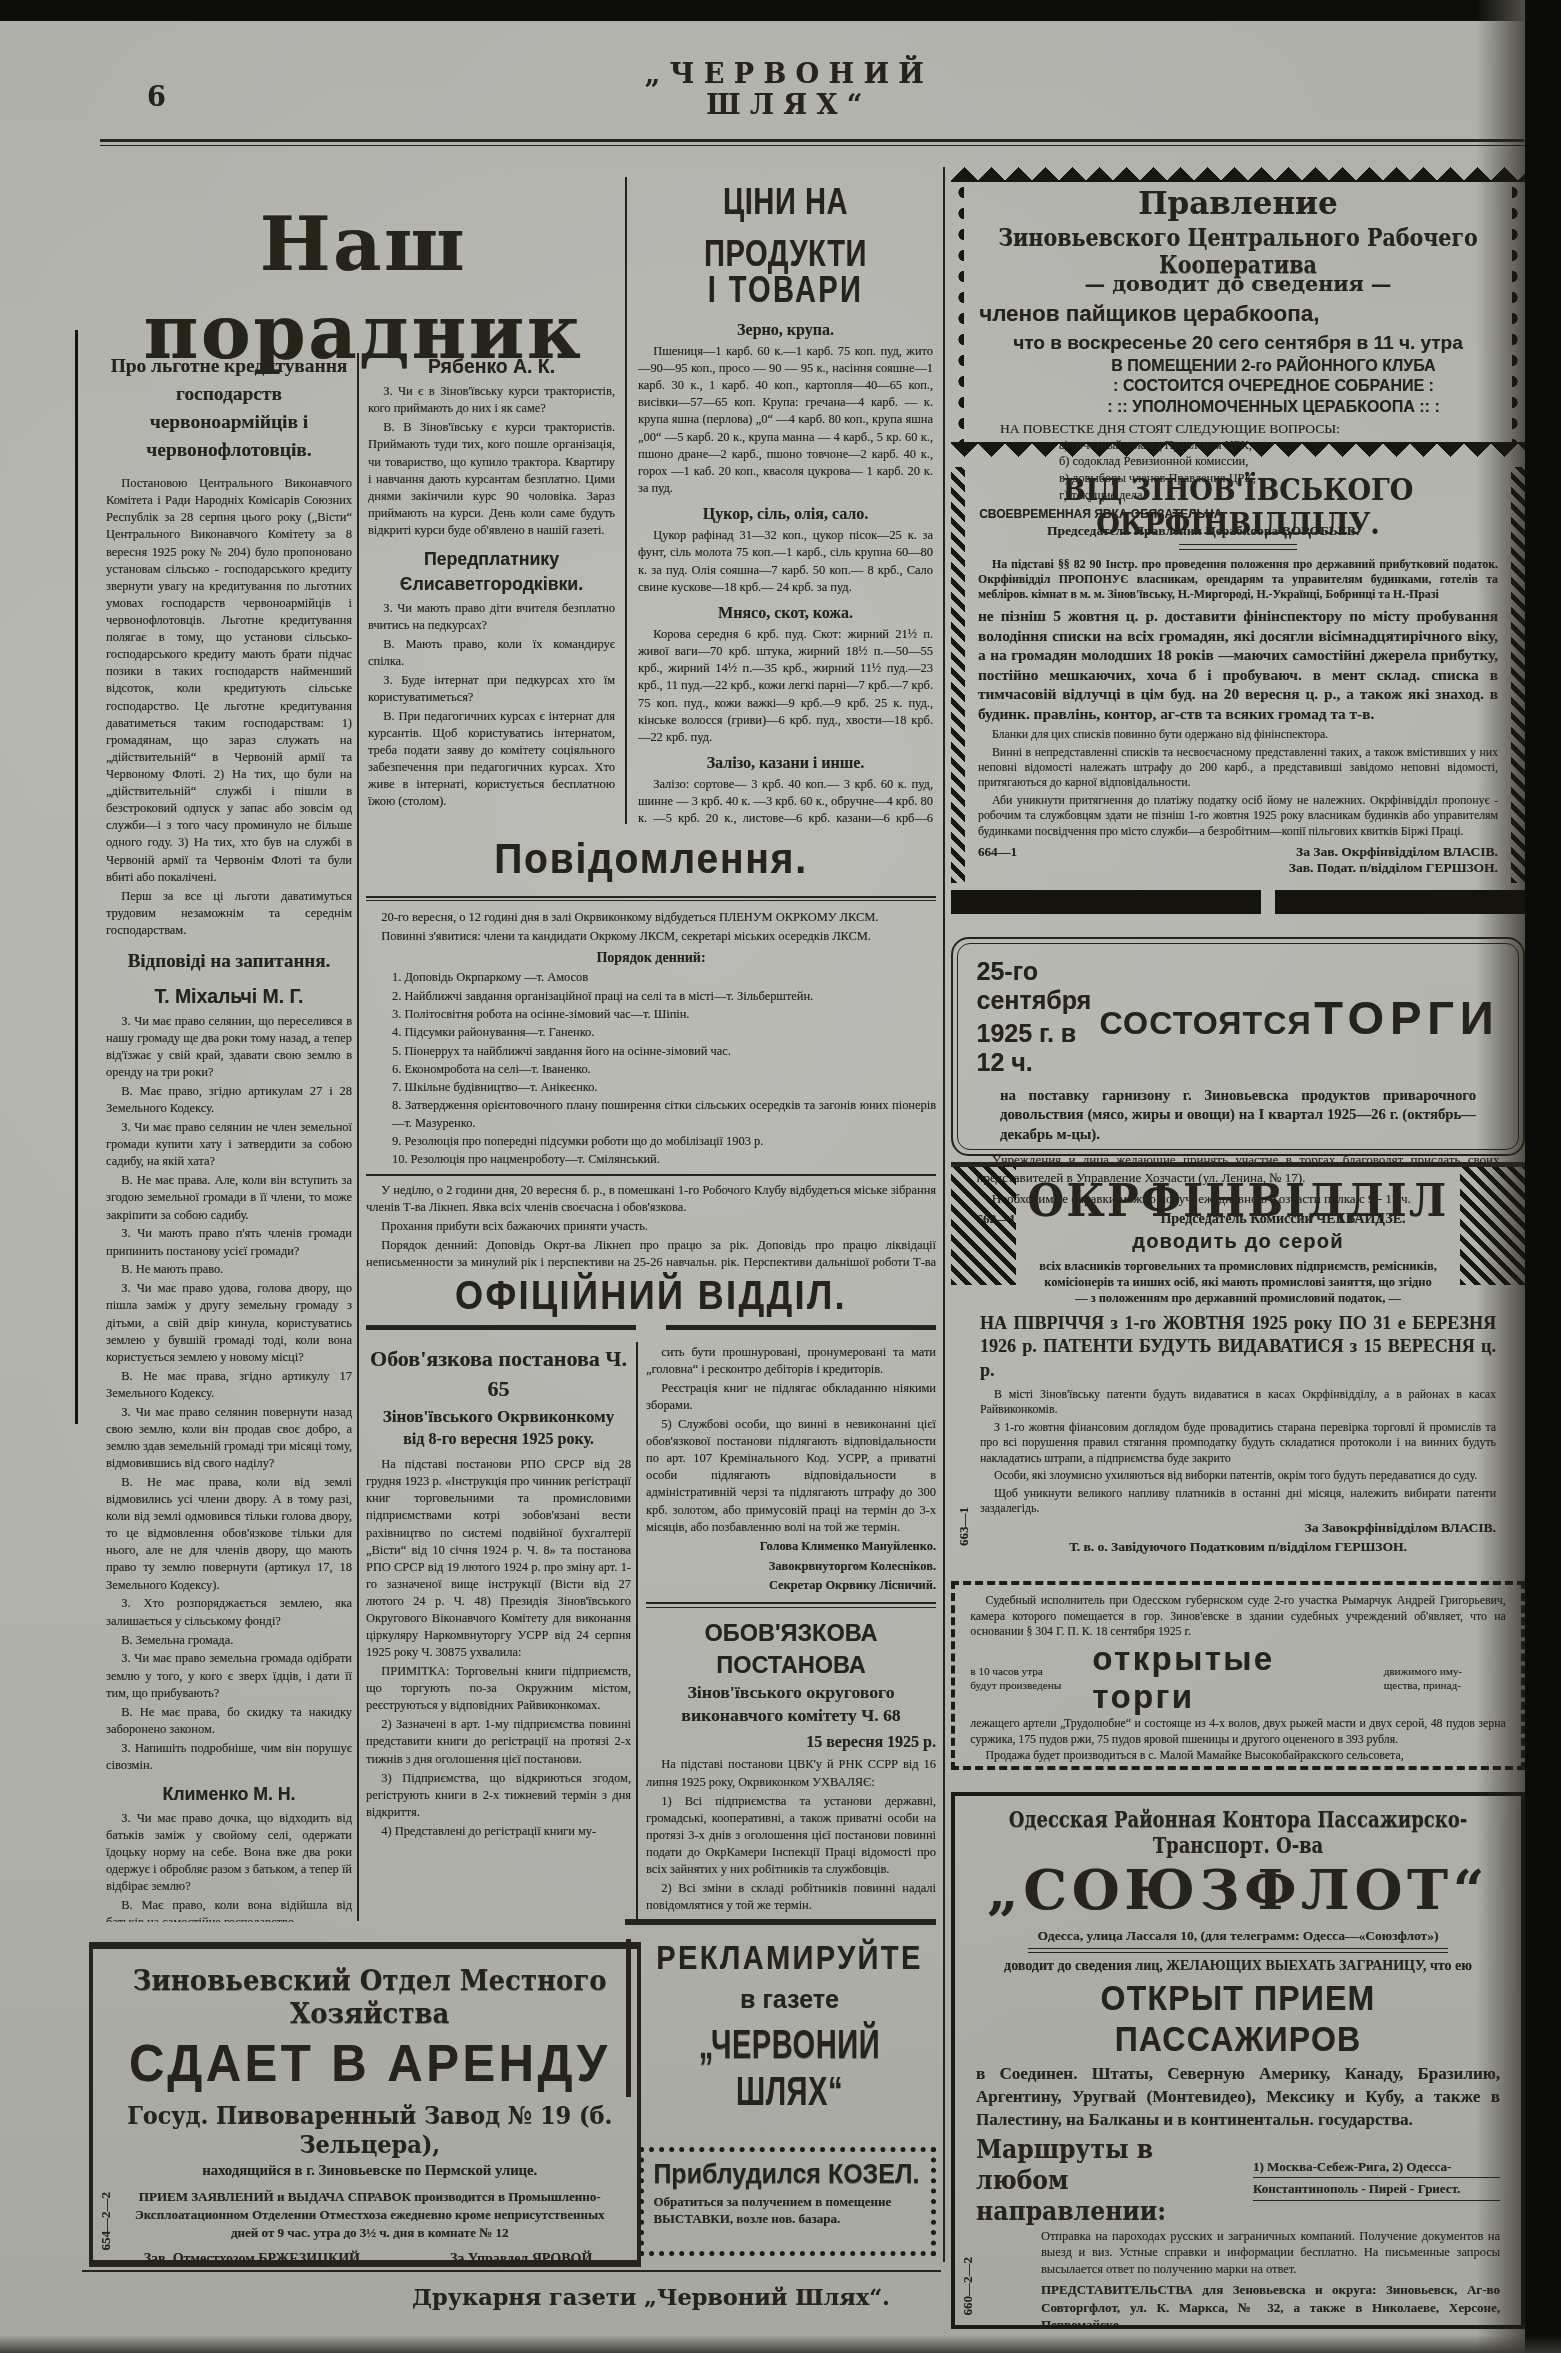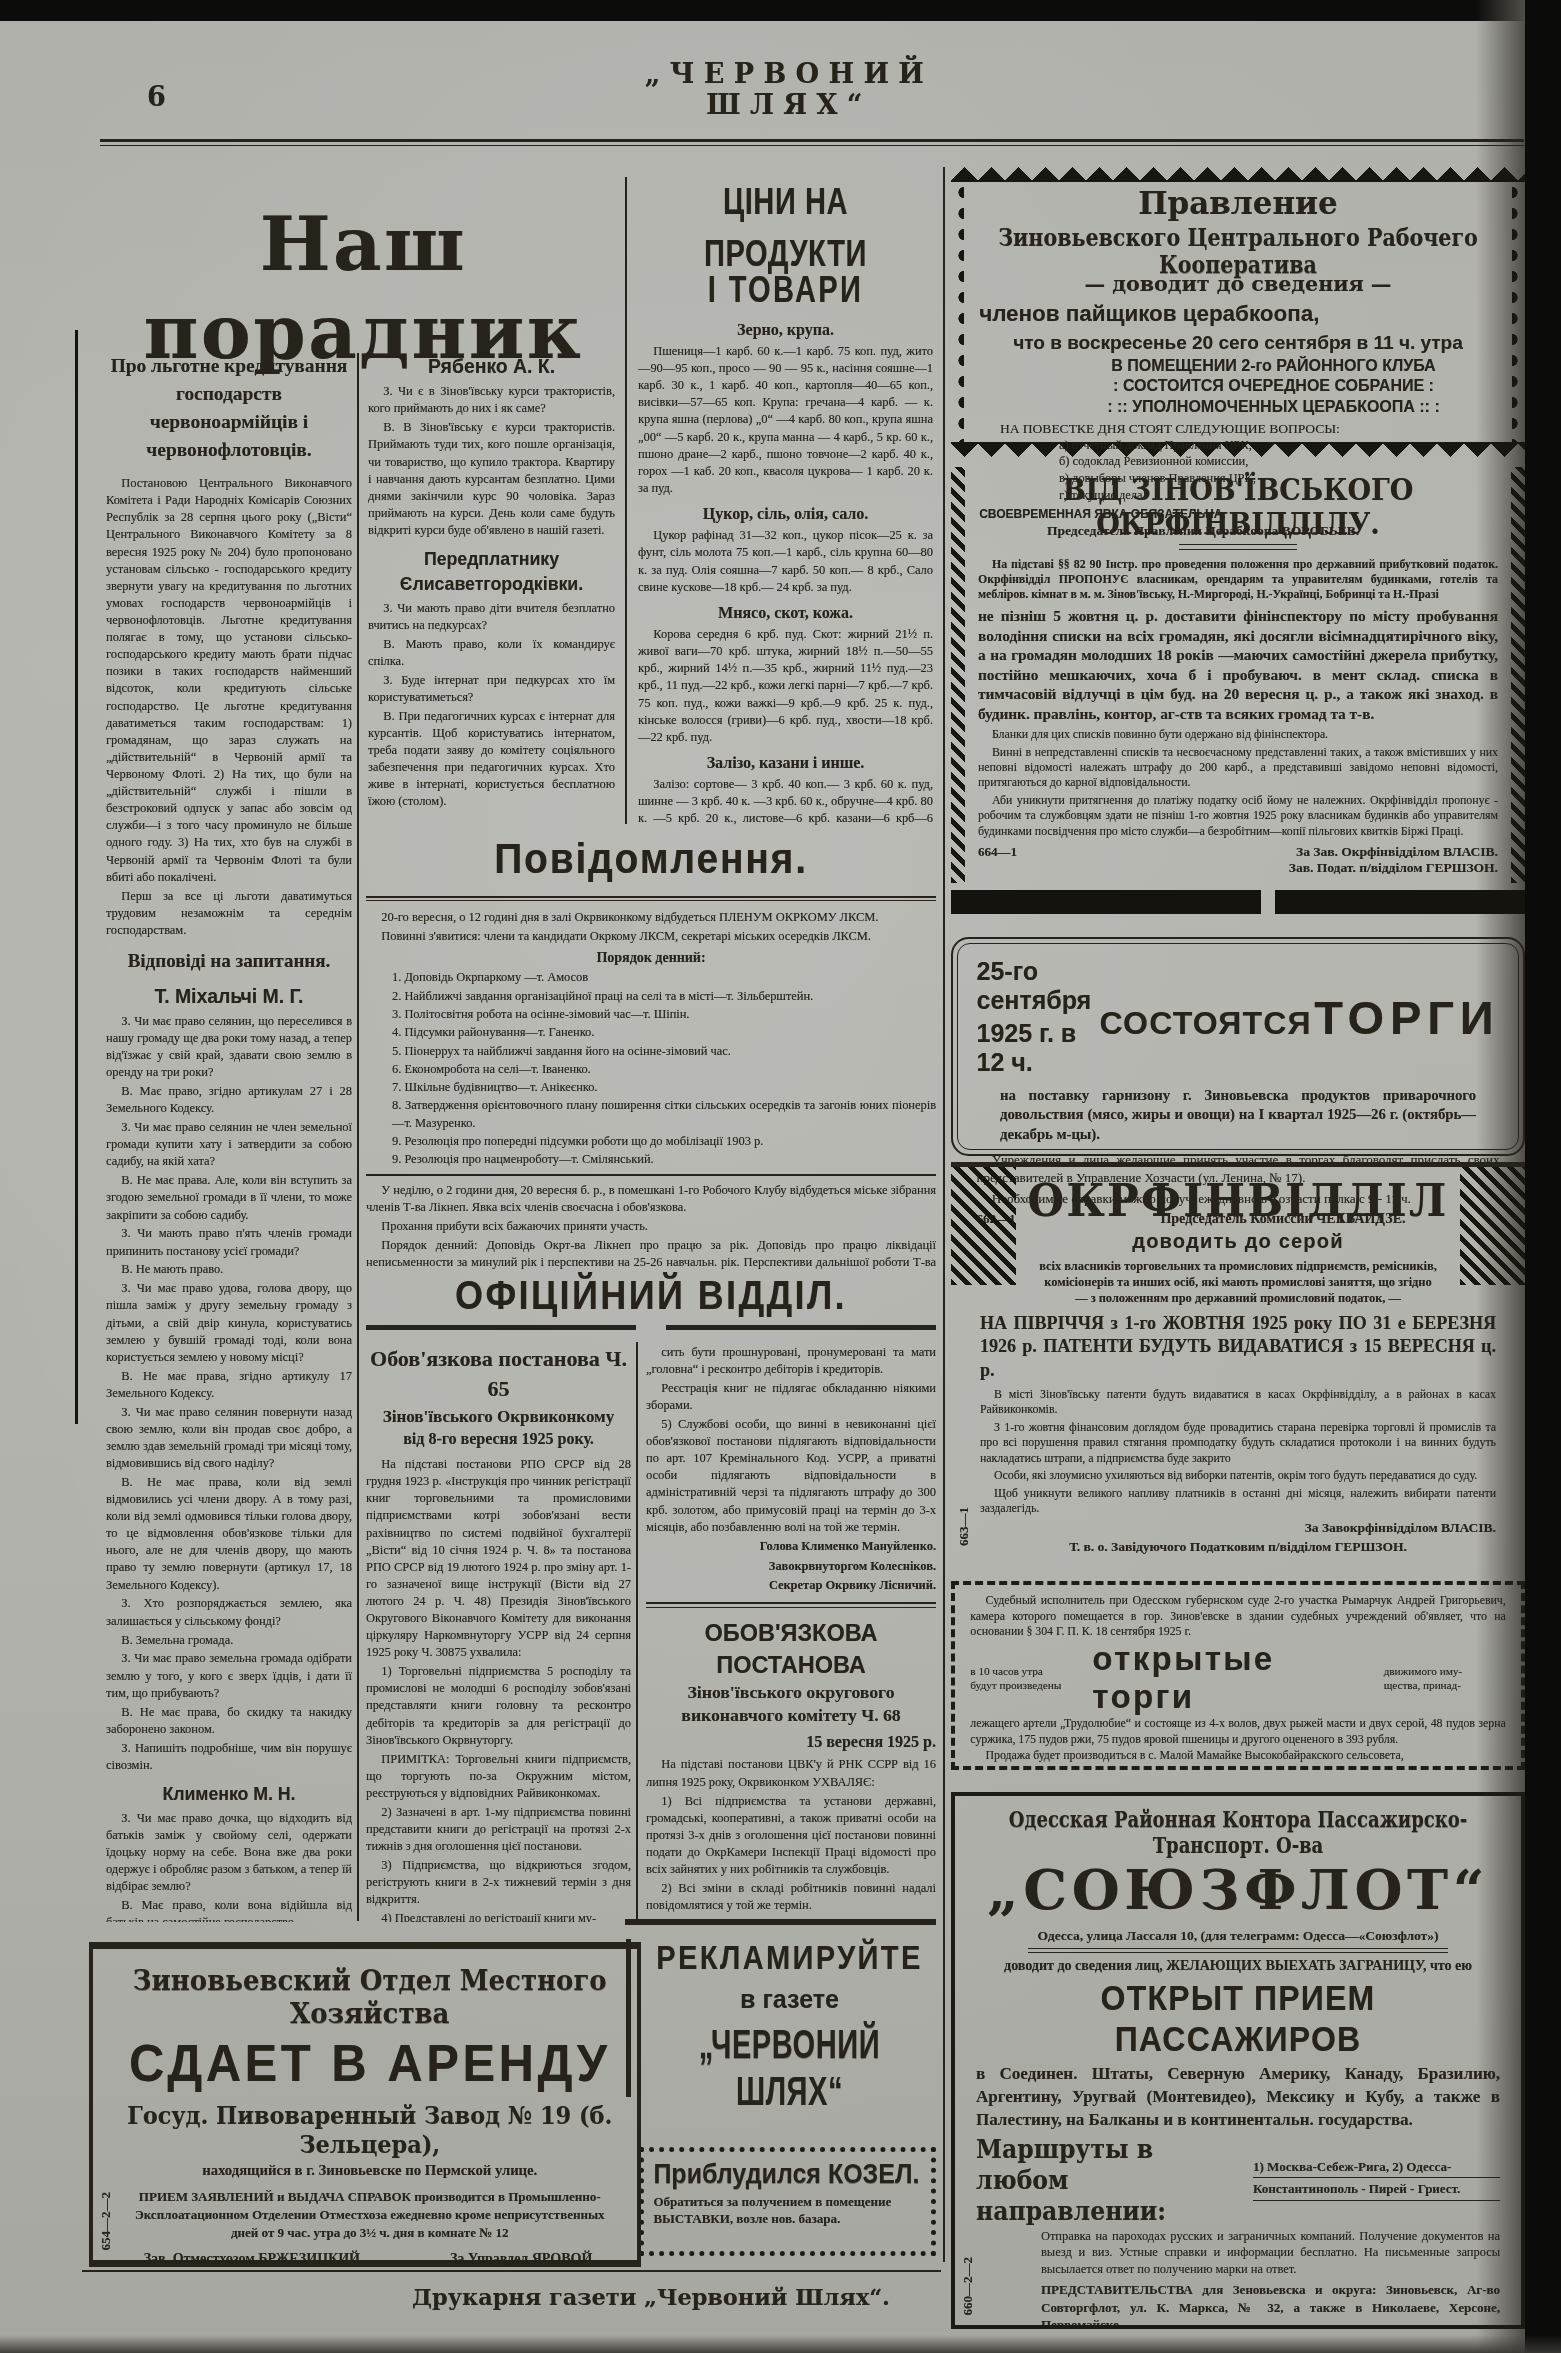--- a/index.html
+++ b/index.html
@@ -129,41 +129,40 @@
     <div>
         <p class="item">1. Доповідь Окрпаркому —т. Амосов</p>
         <p class="item">2. Найближчі завдання організаційної праці на селі та в місті—т. Зільберштейн.</p>
         <p class="item">3. Політосвітня робота на осінне-зімовий час—т. Шіпін.</p>
         <p class="item">4. Підсумки районування—т. Ганенко.</p>
         <p class="item">5. Піонеррух та найближчі завдання його на осінне-зімовий час.</p>
         <p class="item">6. Економробота на селі—т. Іваненко.</p>
         <p class="item">7. Шкільне будівництво—т. Анікеєнко.</p>
         <p class="item">8. Затвердження орієнтовочного плану поширення сітки сільських осередків та загонів юних піонерів—т. Мазуренко.</p>
         <p class="item">9. Резолюція про попередні підсумки роботи що до мобілізації 1903 р.</p>
-        <p class="item">9. Резолюція про нацменроботу—т. Смілянський.</p>
+        <p class="item">10. Резолюція про нацменроботу—т. Смілянський.</p>
       </div>
     <div class="hr1"></div>
     <p class="para">У неділю, о 2 години дня, 20 вересня б. р., в помешкані 1-го Робочого Клубу відбудеться міське зібрання членів Т-ва Лікнеп. Явка всіх членів своєчасна і обов'язкова.</p>
     <p class="para">Прохання прибути всіх бажаючих приняти участь.</p>
     <p class="para">Порядок денний: Доповідь Окрт-ва Лікнеп про працю за рік. Доповідь про працю ліквідації неписьменности за минулий рік і перспективи на 25-26 навчальн. рік. Перспективи дальнішої роботи Т-ва Лікнеп. Вибори правління. Вибори ревізійної комісії Т-ва Лікнеп. Біжучі справи.</p>
 
   </div>
 
   <div class="abs bold sans center" style="left:366px;top:1271px;width:570px;font-size:36px;transform:scaleY(1.15);transform-origin:top;letter-spacing:2.4px">ОФІЦІЙНИЙ ВІДДІЛ.</div>
   <div class="rule" style="left:366px;top:1325px;width:270px;height:5.3px"></div>
   <div class="rule" style="left:666px;top:1325px;width:270px;height:5.3px"></div>
   <div class="rule" style="left:636px;top:1342px;width:1.8px;height:580px"></div>
 
   <div class="col" style="left:366px;top:1344px;width:265px;height:578px">
     <div class="bold center" style="font-size:22px;text-align:center">Обов'язкова постанова Ч. 65</div>
     <div class="bold center" style="font-size:17px;text-align:center">Зінов'ївського Окрвиконкому</div>
     <div class="bold center" style="font-size:16px;margin-bottom:5.9px;text-align:center">від 8-го вересня 1925 року.</div>
     <div>
         <p class="para">На підставі постанови РПО СРСР від 28 грудня 1923 р. «Інструкція про чинник регістрації книг торговельними та промисловими підприємствами котрі зобов'язані вести рахівництво по системі подвійної бухгалтерії „Вісти“ від 10 січня 1924 р. Ч. 8» та постанова РПО СРСР від 19 лютого 1924 р. про зміну арт. 1-го зазначеної вище інструкції (Вісти від 27 лютого 24 р. Ч. 48) Президія Зінов'ївського Округового Віконавчого Комітету для виконання ціркуляру Наркомвнуторгу УСРР від 24 серпня 1925 року Ч. 30875 ухвалила:</p>
-        <p class="para">1) Торговельні підприємства 5 росподілу та промислові не молодші 6 росподілу зобов'язані представляти книги головну та ресконтро дебіторів та кредиторів за для регістрації до Зінов'ївського Окрвнуторгу.</p>
         <p class="para">ПРИМІТКА: Торговельні книги підприємств, що торгують по-за Окружним містом, реєструються у відповідних Райвиконкомах.</p>
         <p class="para">2) Зазначені в арт. 1-му підприємства повинні представити книги до регістрації на протязі 2-х тижнів з дня оголошення цієї постанови.</p>
         <p class="para">3) Підприємства, що відкриються згодом, регіструють книги в 2-х тижневий термін з дня відкриття.</p>
         <p class="para">4) Представлені до регістрації книги му-</p>
       </div>
   </div>
 
   <div class="col" style="left:646px;top:1344px;width:290px;height:578px">
     <div>
         <p class="para">сить бути прошнуровані, пронумеровані та мати „головна“ і ресконтро дебіторів і кредиторів.</p>

